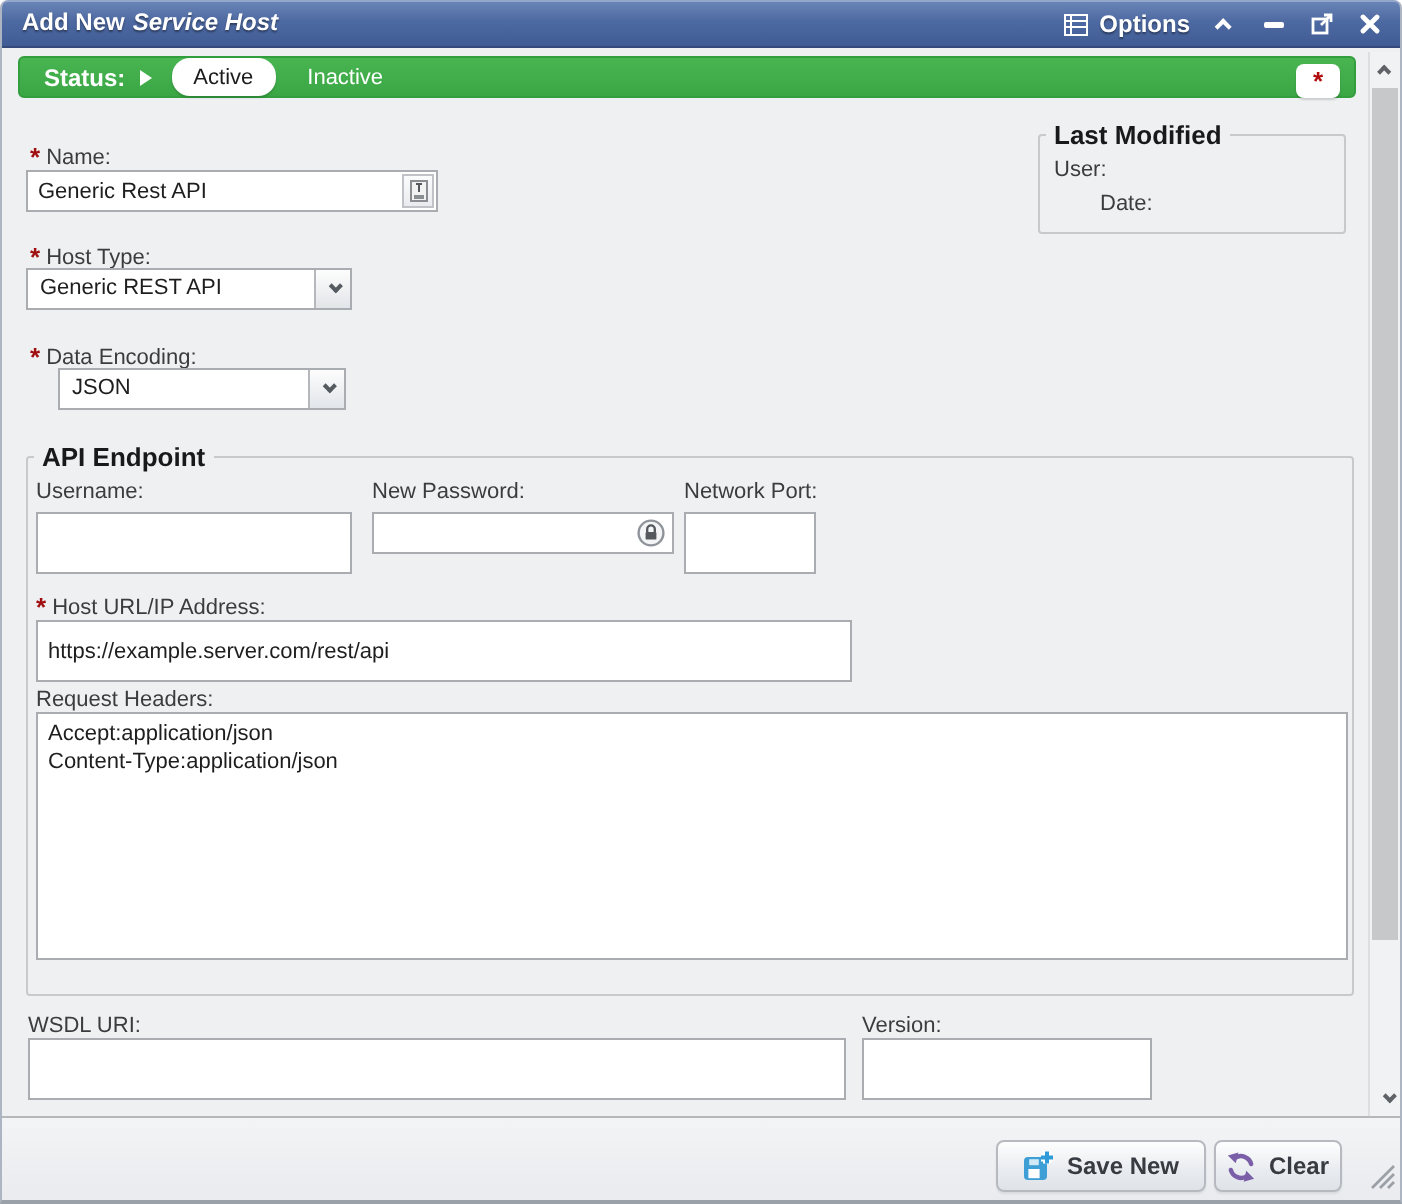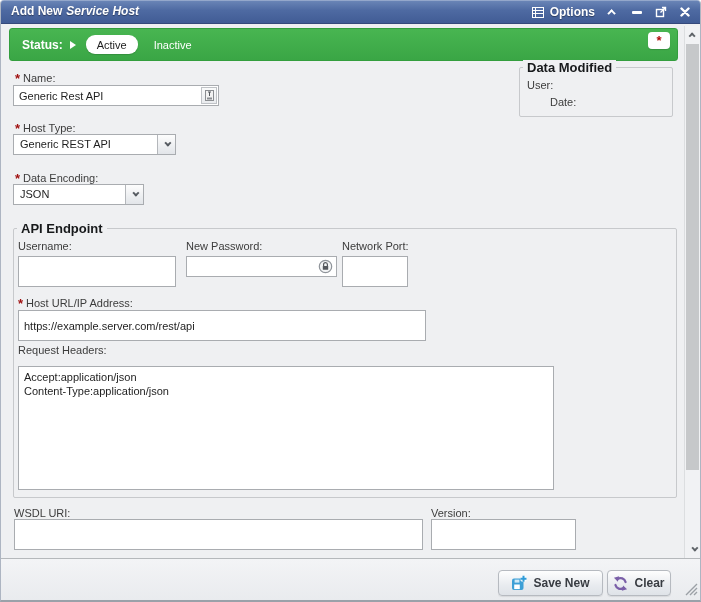--- a/index.html
+++ b/index.html
@@ -33,21 +33,21 @@
     display:flex; align-items:center; gap:11px; color:#fff;
   }
   .opt-btn { display:flex; align-items:center; gap:5px; cursor:default; }
   .opt-btn .lbl { font-size:12px; font-weight:bold; color:#fff; text-shadow:0 1px 1px rgba(0,0,0,.4); }
   .cico { display:flex; align-items:center; justify-content:center; width:13px; height:14px; }
   .chev { display:inline-block; width:6px; height:6px; border-left:2px solid currentColor; border-top:2px solid currentColor; }
   .chev.up { transform:rotate(45deg) translateY(2px); }
   .minus-bar { width:10px; height:3px; background:#fff; border-radius:1px; }
   
   .statusbar {
-    position:absolute; left:8px; top:28px; width:669px; height:33px;
+    position:absolute; left:8px; top:28px; width:669px; height:21px;
     background:linear-gradient(180deg,#48b551,#3aa645);
     border:1px solid #339e3e; border-radius:3px;
     display:flex; align-items:center;
   }
   .statusbar .s-label { margin-left:12px; font-size:12px; font-weight:bold; color:#fff; }
   .tri-right { width:0; height:0; border:4px solid transparent; border-left:6px solid #fff; margin-left:7px; }
   .pill {
     margin-left:6px; background:#fff; border-radius:9px; height:19px;
     padding:0 11px; display:flex; align-items:center;
     font-size:11px; color:#1c1c1c; box-shadow:0 1px 1px rgba(0,0,0,.15);
@@ -190,29 +190,29 @@
   <div class="selectbox" style="left:12px; top:134px; width:163px;">
     <span class="sel-txt">Generic REST API</span>
     <span class="sel-btn">
         <span class="sel-chev"></span>
       </span>
   </div>
 
   <div class="flabel" style="left:14px; top:171px;">
     <span class="req">*</span><span>Data Encoding:</span>
   </div>
-  <div class="selectbox" style="left:12px; top:184px; width:131px;padding-left:32px;">
+  <div class="selectbox" style="left:28px; top:184px; width:144px;padding-left:32px;">
     <span class="sel-txt">JSON</span>
     <span class="sel-btn">
         <span class="sel-chev"></span>
       </span>
   </div>
 
   <div class="groupbox" style="left:518px; top:67px; width:154px; height:50px;"></div>
-  <div class="group-title" style="left:522px; top:60px;">Data Modified</div>
+  <div class="group-title" style="left:522px; top:60px;">Last Modified</div>
   <div class="flabel" style="left:526px; top:79px;">
     <span>User:</span>
     <span></span>
   </div>
   <div class="flabel" style="left:526px; top:96px;padding-left:23px;">
     <span>Date:</span>
     <span></span>
   </div>
 
   <div class="groupbox" style="left:12px; top:228px; width:664px; height:270px;"></div>
@@ -235,21 +235,21 @@
 
   <div class="flabel" style="left:341px; top:240px;">Network Port:</div>
   <input class="tinput" style="left: 341px; top: 256px; width: 66px;" type="text" value="">
 
   <div class="flabel" style="left:17px; top:296px;">
     <span class="req">*</span><span>Host URL/IP Address:</span>
   </div>
   <input class="tinput" style="left: 17px; top: 310px; width: 408px;" type="text" value="https://example.server.com/rest/api">
 
   <div class="flabel" style="left:17px; top:344px;">Request Headers:</div>
-  <textarea class="tarea" style="left: 17px; top: 356px; width: 536px; height: 124px; margin-top: 10px;">Accept:application/json
+  <textarea class="tarea" style="left: 17px; top: 356px; width: 656px; height: 124px;">Accept:application/json
 Content-Type:application/json</textarea>
 
   <div class="flabel" style="left:13px; top:507px;">WSDL URI:</div>
   <input class="tinput" style="left: 13px; top: 519px; width: 409px;" type="text" value="">
 
   <div class="flabel" style="left:430px; top:507px;">Version:</div>
   <input class="tinput" style="left: 430px; top: 519px; width: 145px;" type="text" value="">
 
   <div class="footer">
     <div class="fbtn" style="left:497px; width:105px;">

